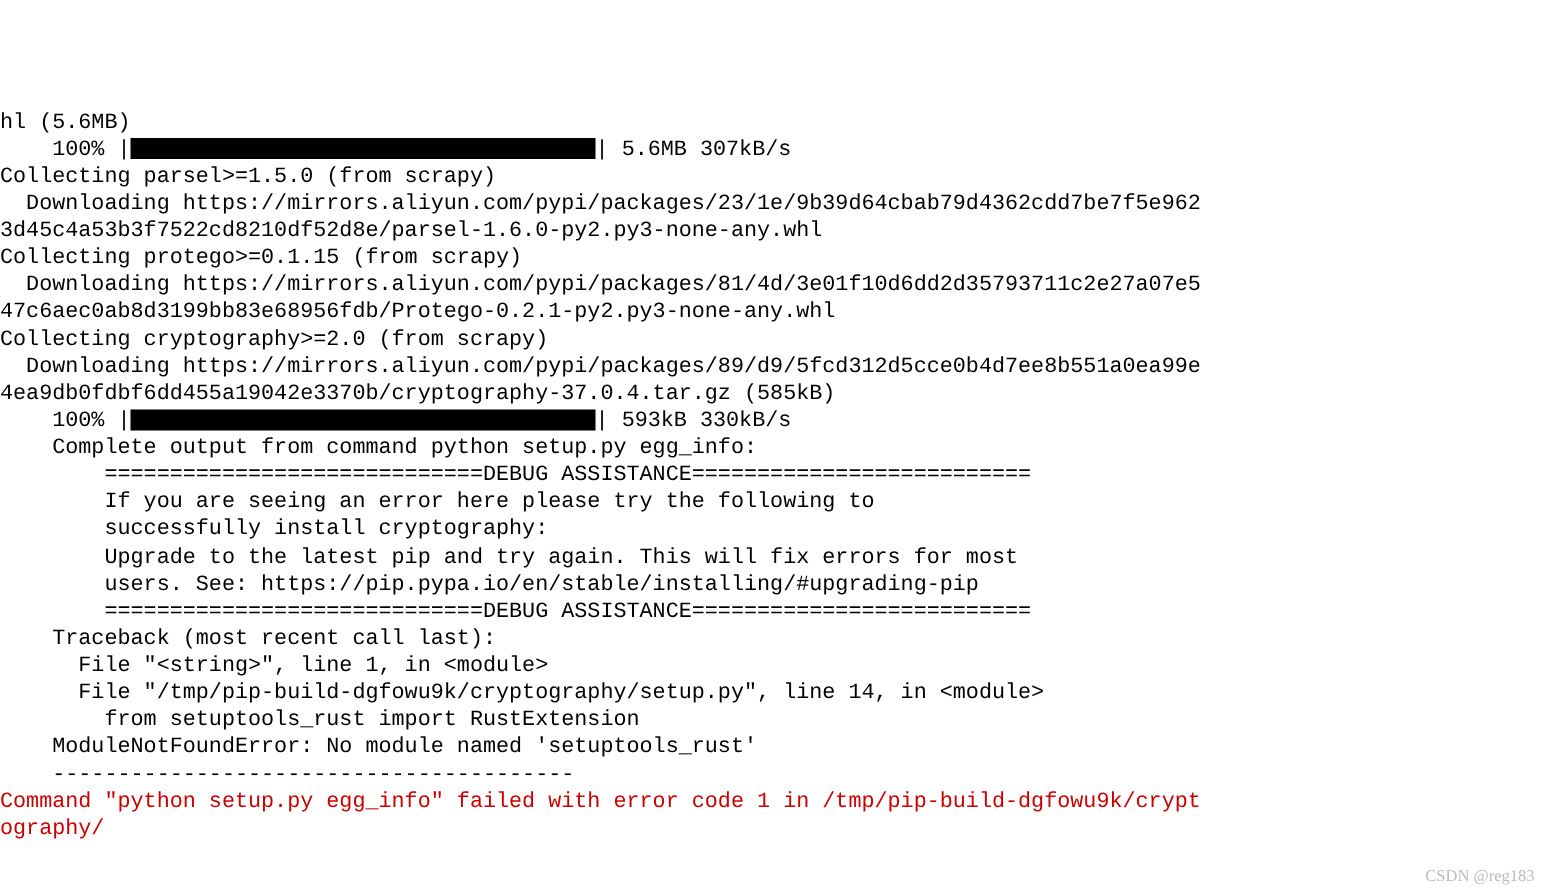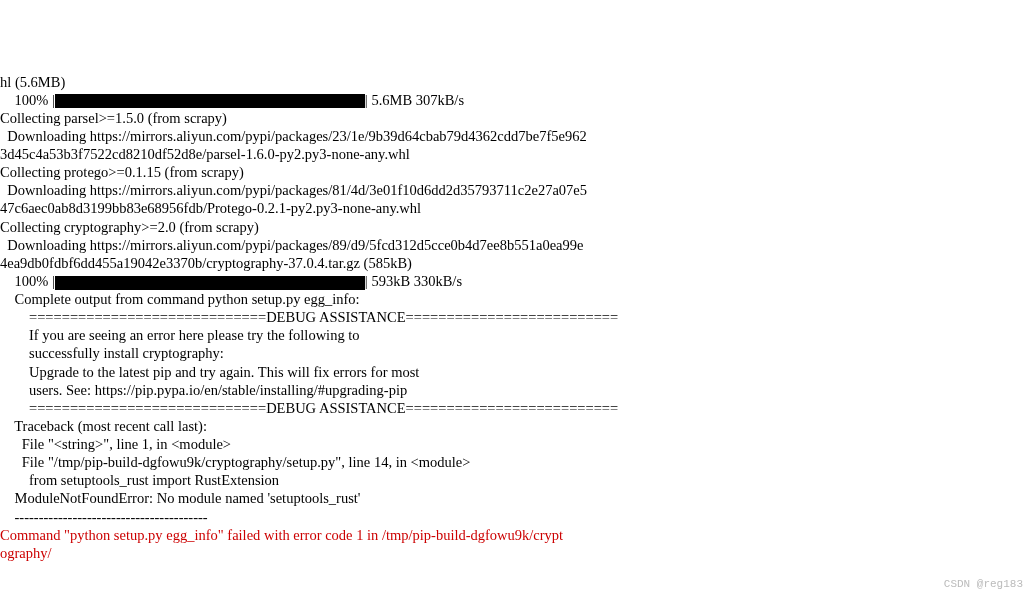--- a/index.html
+++ b/index.html
@@ -15,21 +15,20 @@
       color: #000000;
       white-space: pre;
       padding: 0;
       width: 1027px;
       height: 594px;
       overflow: hidden;
       position: relative;
     }
     .line {
       display: block;
-      font-family: Liberation Serif, serif;
     }
     .progress-bar {
       display: inline-block;
       background: #000000;
       height: 14px;
       vertical-align: middle;
     }
     .bar1 {
       width: 310px;
     }
@@ -38,21 +37,21 @@
     }
     .error {
       color: #cc0000;
     }
     .watermark {
       position: absolute;
       bottom: 2px;
       right: 4px;
       color: #bbbbbb;
       font-size: 11px;
-      font-family: Liberation Mono, monospace;
+      font-family: Liberation Serif, serif;
     }
   </style>
 </head>
 <body>
 
 
 
 <span class="line">hl (5.6MB)</span><span class="line"><span>    100% |</span><span class="progress-bar bar1"></span><span>| 5.6MB 307kB/s</span></span><span class="line">Collecting parsel&gt;=1.5.0 (from scrapy)</span><span class="line">  Downloading https://mirrors.aliyun.com/pypi/packages/23/1e/9b39d64cbab79d4362cdd7be7f5e962</span><span class="line">3d45c4a53b3f7522cd8210df52d8e/parsel-1.6.0-py2.py3-none-any.whl</span><span class="line">Collecting protego&gt;=0.1.15 (from scrapy)</span><span class="line">  Downloading https://mirrors.aliyun.com/pypi/packages/81/4d/3e01f10d6dd2d35793711c2e27a07e5</span><span class="line">47c6aec0ab8d3199bb83e68956fdb/Protego-0.2.1-py2.py3-none-any.whl</span><span class="line">Collecting cryptography&gt;=2.0 (from scrapy)</span><span class="line">  Downloading https://mirrors.aliyun.com/pypi/packages/89/d9/5fcd312d5cce0b4d7ee8b551a0ea99e</span><span class="line">4ea9db0fdbf6dd455a19042e3370b/cryptography-37.0.4.tar.gz (585kB)</span><span class="line"><span>    100% |</span><span class="progress-bar bar2"></span><span>| 593kB 330kB/s</span></span><span class="line">    Complete output from command python setup.py egg_info:</span><span class="line"></span><span class="line">        =============================DEBUG ASSISTANCE==========================</span><span class="line">        If you are seeing an error here please try the following to</span><span class="line">        successfully install cryptography:</span><span class="line"></span><span class="line">        Upgrade to the latest pip and try again. This will fix errors for most</span><span class="line">        users. See: https://pip.pypa.io/en/stable/installing/#upgrading-pip</span><span class="line">        =============================DEBUG ASSISTANCE==========================</span><span class="line"></span><span class="line">    Traceback (most recent call last):</span><span class="line">      File "&lt;string&gt;", line 1, in &lt;module&gt;</span><span class="line">      File "/tmp/pip-build-dgfowu9k/cryptography/setup.py", line 14, in &lt;module&gt;</span><span class="line">        from setuptools_rust import RustExtension</span><span class="line">    ModuleNotFoundError: No module named 'setuptools_rust'</span><span class="line"></span><span class="line">    ----------------------------------------</span><span class="line error">Command "python setup.py egg_info" failed with error code 1 in /tmp/pip-build-dgfowu9k/crypt</span><span class="line error">ography/</span>
 
 <div class="watermark">CSDN @reg183</div>

